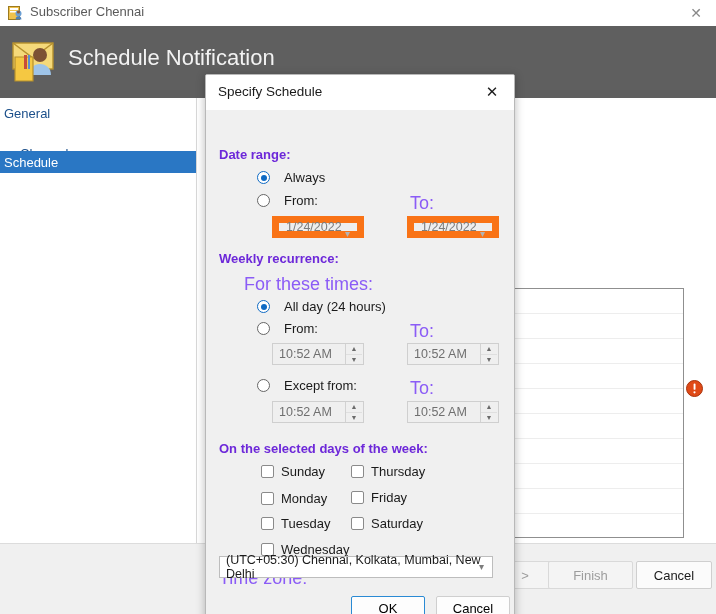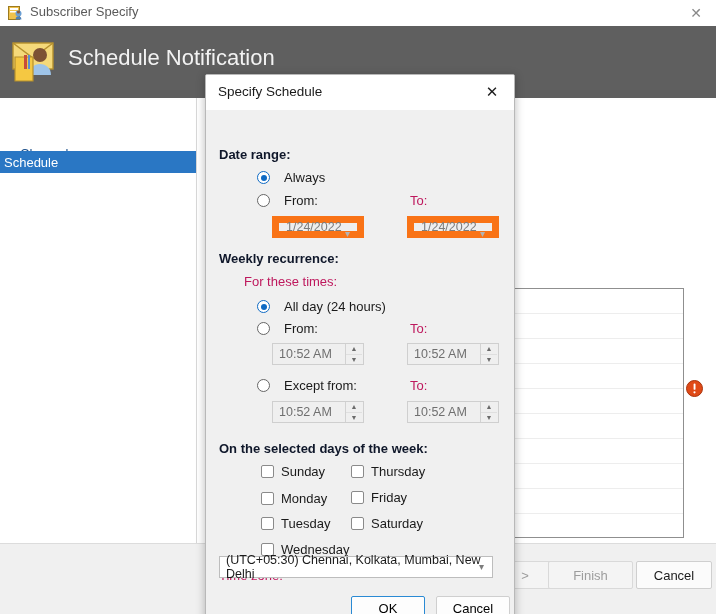--- a/index.html
+++ b/index.html
@@ -231,27 +231,27 @@
     position: absolute;
     left: 0; bottom: 0;
     width: 308px; height: 45px;
     background: #f0f0f0;
   }
 
   .grp-label {
     position: absolute;
     font-size: 13px;
     font-weight: bold;
-    color: #0f172a;
+    color: #6d28d9;
     white-space: nowrap;
   }
   .sub-label {
     position: absolute;
-    font-size: 13px;
-    color: #be185d;
+    font-size: 18px;
+    color: #8b5cf6;
     white-space: nowrap;
   }
 
   
   .radio-row {
     position: absolute;
     display: flex; align-items: center; gap: 14px;
     font-size: 13px; color: #1a1a1a;
     white-space: nowrap;
   }
@@ -385,21 +385,21 @@
       <span class="bg-title-icon">
         <svg width="16" height="16" viewBox="0 0 16 16">
           <rect x="0.5" y="1.5" width="11" height="13" fill="#f0c24b" stroke="#9c7a1f"></rect>
           <rect x="2" y="3" width="8" height="2" fill="#ffffff"></rect>
           <rect x="2" y="6" width="8" height="1.5" fill="#ffffff"></rect>
           <circle cx="10.5" cy="8.5" r="3" fill="#6b9fd4"></circle>
           <circle cx="10.5" cy="7" r="1.6" fill="#8a5a36"></circle>
           <path d="M7.6 14.5c0-2 1.3-3.2 2.9-3.2s2.9 1.2 2.9 3.2z" fill="#4d7fb5"></path>
         </svg>
       </span>
-      <span class="bg-title-text">Subscriber Specify</span>
+      <span class="bg-title-text">Subscriber Chennai</span>
       <span class="bg-close">✕</span>
     </div>
 
     <div class="bg-header">
       <span class="bg-header-icon">
         <svg width="54" height="54" viewBox="0 0 54 54">
           <rect x="4" y="8" width="40" height="26" fill="#f5d97a" stroke="#b6902d" stroke-width="1.4"></rect>
           <path d="M4 8 L24 23 L44 8" fill="none" stroke="#b6902d" stroke-width="1.4"></path>
           <circle cx="31" cy="20" r="7" fill="#7d5134"></circle>
           <path d="M20 40c0-7 5-11 11-11s11 4 11 11z" fill="#9fc4e8"></path>
@@ -407,20 +407,23 @@
           <rect x="15" y="20" width="3" height="14" fill="#c94c3a"></rect>
           <rect x="19" y="20" width="2" height="14" fill="#5b8fd0"></rect>
         </svg>
       </span>
       <span class="bg-header-title">Schedule Notification</span>
     </div>
 
     <div class="bg-content">
 
       <div class="bg-sidebar">
+        <div class="side-item" style="top:4px;">
+          <span>General</span>
+        </div>
         <div class="side-item" style="top:44px;margin-left:16px;">
           <span>Channel</span>
         </div>
         <div class="side-item selected" style="top:53px;">
           <span>Schedule</span>
         </div>
       </div>
 
       <div class="bg-desc">er address.</div>
 

